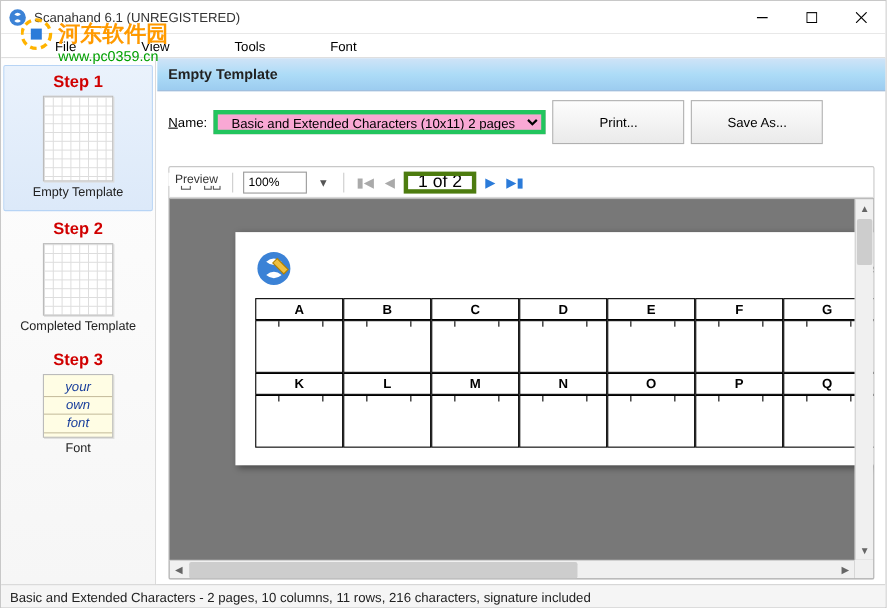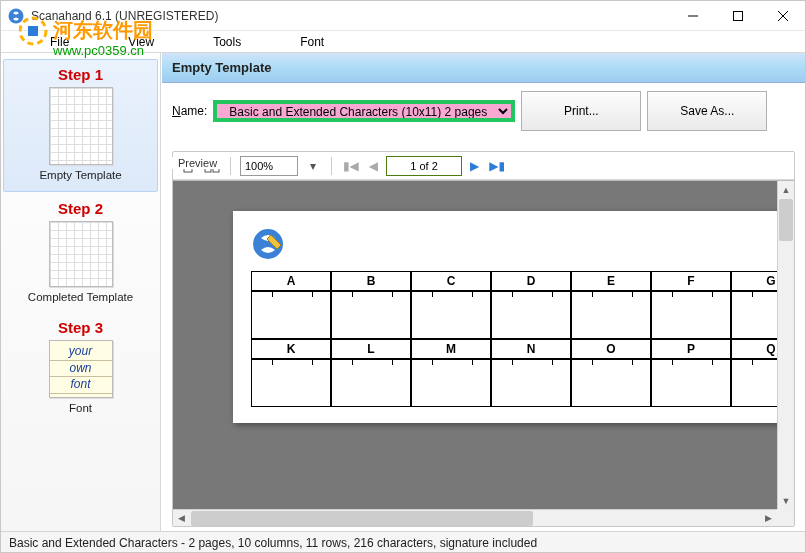--- a/index.html
+++ b/index.html
@@ -13,21 +13,21 @@
 
 .watermark { position: absolute; top: 12px; left: 18px; pointer-events: none; user-select: none; }
 .watermark .cn { font-size: 20px; font-weight: bold; fill: #ff9a00; }
 .watermark .url { font-size: 13px; fill: #00a000; }
 
 .menubar { height: 22px; display: flex; align-items: center; padding-left: 6px; gap: 12px; font-size: 12px; background: #fff; border-bottom: 1px solid #d8d8d8; }
 .menubar span { padding: 2px 4px; color: #000; margin-left: 39px; }
 
 .body-row { display: flex; height: 478px; }
 
-.sidebar { width: 160px; background: linear-gradient(#fefefe,#f6f6f6); border-right: 1px solid #d8d8d8; display: flex; flex-direction: column; align-items: center; padding-top: 4px; }
+.sidebar { width: 141px; background: linear-gradient(#fefefe,#f6f6f6); border-right: 1px solid #d8d8d8; display: flex; flex-direction: column; align-items: center; padding-top: 4px; }
 .step-item { width: 100%; text-align: center; padding: 6px 0 10px; }
 .step-item.selected { background: linear-gradient(#eaf2fc,#dce9f9); border: 1px solid #b7d4f5; border-radius: 2px; margin: 2px; width: calc(100% - 4px); }
 .step-title { color: #d00000; font-weight: bold; font-size: 15px; margin-bottom: 4px; }
 .step-caption { font-size: 11.5px; color: #222; margin-top: 4px; }
 .thumb { width: 64px; margin: 0 auto; background: #fff; border: 1px solid #bbb; box-shadow: 1px 1px 0 #ddd; }
 .thumb.grid { height: 78px; background-image: linear-gradient(#ddd 1px,transparent 1px),linear-gradient(90deg,#ddd 1px,transparent 1px); background-size: 8px 8px; }
 .thumb.grid2 { height: 66px; background-image: linear-gradient(#ddd 1px,transparent 1px),linear-gradient(90deg,#ddd 1px,transparent 1px); background-size: 8px 8px; }
 .thumb.font { height: 58px; background: #fffde4; display: flex; flex-direction: column; justify-content: center; font-family: "Comic Sans MS", cursive; font-size: 12px; color: #1a3f9c; line-height: 1.3; font-style: italic; }
 .thumb.font div { border-bottom: 1px solid #c8bfa0; padding: 0 4px; }
 
@@ -42,21 +42,21 @@
 .preview-group { margin: 0 10px 4px; flex: 1; display: flex; flex-direction: column; min-height: 0; }
 .preview-legend { font-size: 11px; color: #333; padding-left: 6px; background: #fff; position: relative; top: 18px; width: 52px; }
 .preview-box { flex: 1; border: 1px solid #c8c8c8; border-radius: 2px; display: flex; flex-direction: column; min-height: 0; }
 
 .toolbar { height: 28px; display: flex; align-items: center; padding: 0 6px; gap: 6px; border-bottom: 1px solid #d8d8d8; font-size: 12px; }
 .toolbar .tb-icon { width: 18px; height: 18px; display: flex; align-items: center; justify-content: center; color: #555; }
 .zoom-box { width: 58px; height: 20px; border: 1px solid #999; padding: 0 4px; font-size: 11px; }
 .toolbar .sep { width: 1px; height: 18px; background: #ccc; margin: 0 3px; }
 .nav-btn { color: #2b7bd9; padding: 0 2px; }
 .nav-btn.off { color: #aaa; }
-.page-box { width: 76px; height: 20px; border: 1px solid #4d7c0f; text-align: center; font-size: 11px; }
+.page-box { width: 66px; height: 20px; border: 4px solid #4d7c0f; text-align: center; font-size: 16px; }
 
 .preview-viewport { flex: 1; background: #787878; position: relative; overflow: hidden; border-top: 1px solid #bbb; }
 .vscroll { position: absolute; right: 0; top: 0; bottom: 17px; width: 17px; background: #f0f0f0; border-left: 1px solid #d0d0d0; }
 .vscroll .arrow { height: 17px; display: flex; align-items: center; justify-content: center; color: #666; font-size: 9px; }
 .vscroll .thumb-s { height: 42px; margin: 1px; background: #cdcdcd; border-radius: 2px; }
 .hscroll { position: absolute; left: 0; right: 17px; bottom: 0; height: 17px; background: #f0f0f0; border-top: 1px solid #d0d0d0; display: flex; }
 .hscroll .arrow { width: 17px; display: flex; align-items: center; justify-content: center; color: #666; font-size: 9px; }
 .hscroll .track { flex: 1; position: relative; }
 .hscroll .thumb-s { width: 60%; height: 15px; margin: 1px; background: #cdcdcd; border-radius: 2px; }
 .corner { position: absolute; right: 0; bottom: 0; width: 17px; height: 17px; background: #f0f0f0; }

